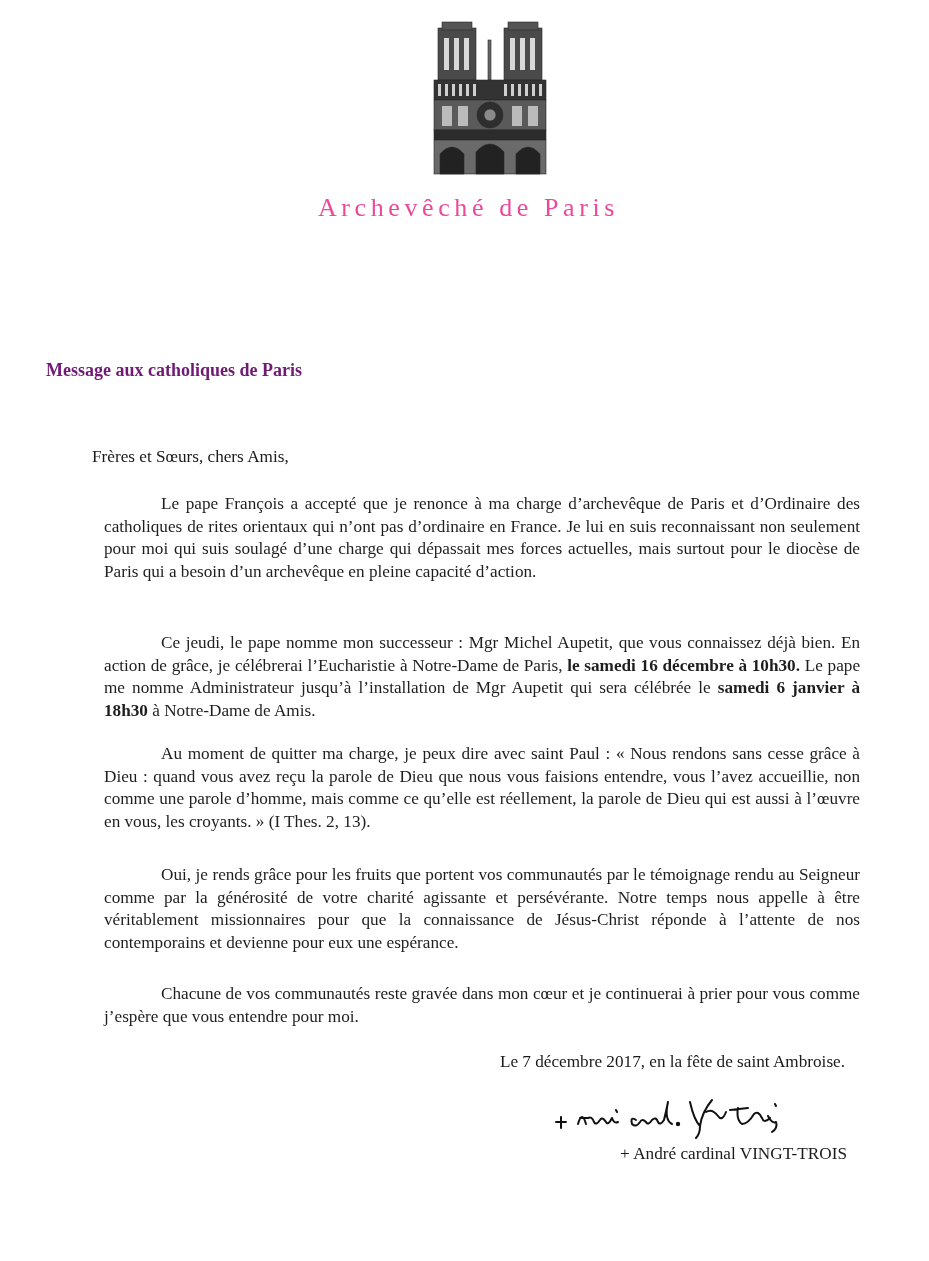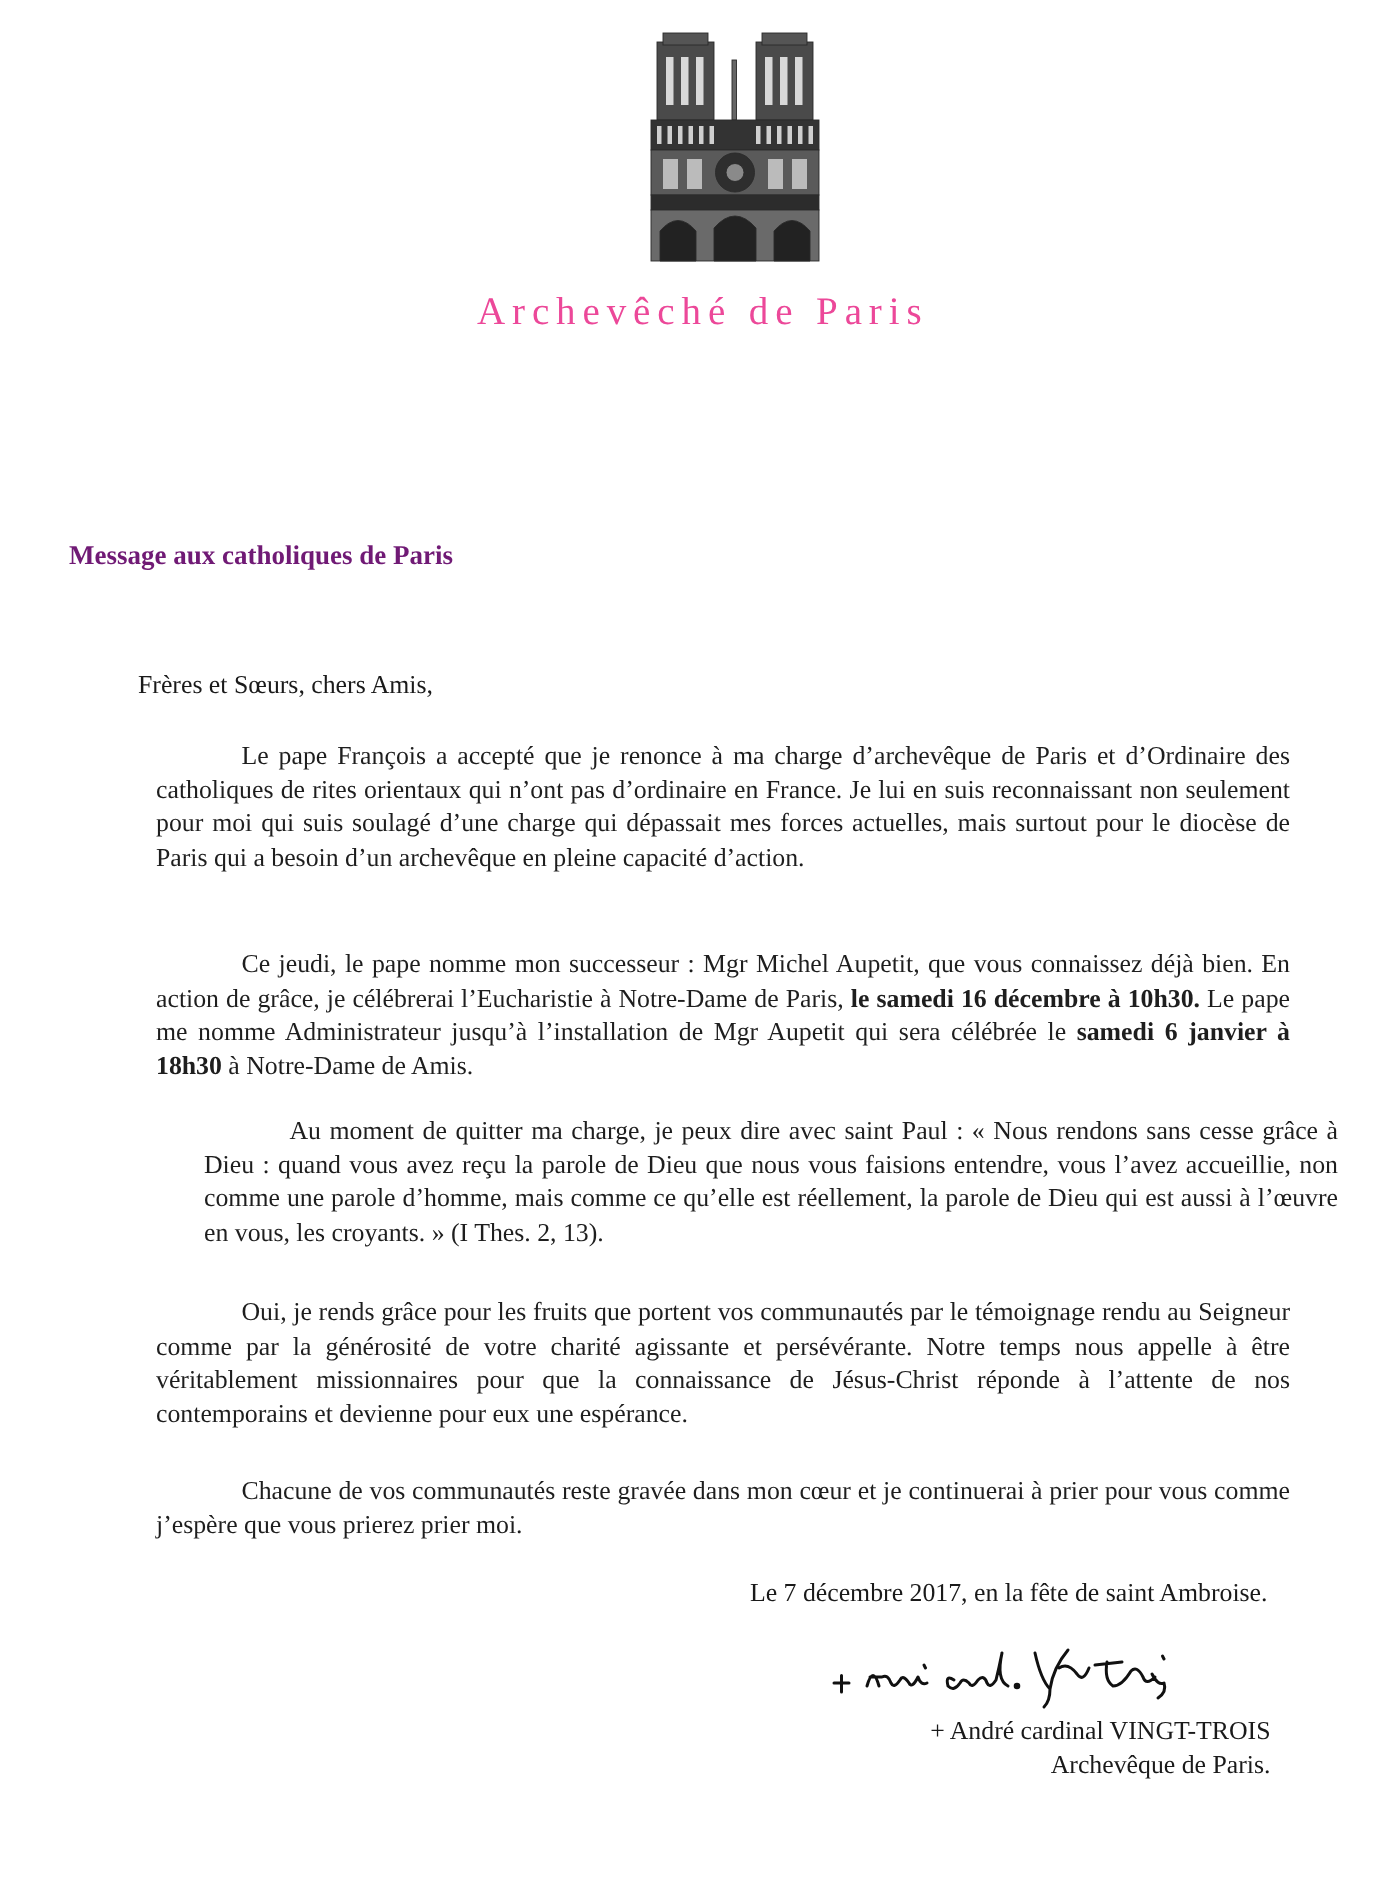--- a/index.html
+++ b/index.html
@@ -52,21 +52,21 @@
     .para p {
       margin: 0;
       font-size: 17.2px;
       line-height: 22.6px;
       text-align: justify;
       text-indent: 57px;
       color: #1e1e1e;
     }
     #p1 { top: 493px; }
     #p2 { top: 632px; }
-    #p3 { top: 743px; margin-left: 32px; }
+    #p3 { top: 743px; }
     #p4 { top: 864px; }
     #p5 { top: 983px; }
     .date-line {
       position: absolute;
       right: 84px;
       top: 1052px;
       font-size: 17.2px;
       text-align: right;
     }
     .signature {
@@ -158,21 +158,21 @@
 
 <div class="para" id="p3">
   <p><span>Au moment de quitter ma charge, je peux dire avec saint Paul : « Nous rendons sans cesse grâce à Dieu : quand vous avez reçu la parole de Dieu que nous vous faisions entendre, vous l’avez accueillie, non comme une parole d’homme, mais comme ce qu’elle est réellement, la parole de Dieu qui est aussi à l’œuvre en vous, les croyants. » (I Thes. 2, 13).</span></p>
 </div>
 
 <div class="para" id="p4">
   <p><span>Oui, je rends grâce pour les fruits que portent vos communautés par le témoignage rendu au Seigneur comme par la générosité de votre charité agissante et persévérante. Notre temps nous appelle à être véritablement missionnaires pour que la connaissance de Jésus-Christ réponde à l’attente de nos contemporains et devienne pour eux une espérance.</span></p>
 </div>
 
 <div class="para" id="p5">
-  <p><span>Chacune de vos communautés reste gravée dans mon cœur et je continuerai à prier pour vous comme j’espère que vous prierez prier moi.</span></p>
+  <p><span>Chacune de vos communautés reste gravée dans mon cœur et je continuerai à prier pour vous comme j’espère que vous entendre pour moi.</span></p>
 </div>
 
 <div class="date-line">Le 7 décembre 2017, en la fête de saint Ambroise.</div>
 
 <svg class="signature" viewBox="0 0 310 50">
   <g fill="none" stroke="#111" stroke-width="2" stroke-linecap="round" stroke-linejoin="round">
 
     <path d="M6 32 L16 32 M11 27 L11 38"></path>
 
     <path d="M28 34 Q32 20 36 34 M30 28 L38 28 Q42 26 44 32 Q46 36 50 30 Q52 26 56 32 Q58 36 62 28 Q64 34 68 32"></path>
@@ -181,14 +181,13 @@
     <path d="M86 30 Q80 26 82 34 Q86 38 90 32 Q92 28 96 32 Q98 36 102 30 Q106 26 108 32 Q110 36 114 30 Q116 22 118 12 Q114 30 122 34"></path>
     <circle cx="128" cy="34" r="1.2" fill="#111"></circle>
 
     <path d="M140 12 Q144 30 150 36 Q152 22 162 10 M150 36 Q150 44 146 48 M156 22 Q162 18 168 26 Q172 32 176 22 M180 20 L198 18 M188 18 Q186 30 192 34 Q198 34 204 24 Q208 20 212 28 Q214 34 220 28 M218 26 Q222 34 226 32 Q228 38 222 42"></path>
     <path d="M225 14 L226 16"></path>
   </g>
 </svg>
 
 <div class="signer">
   <div>+ André cardinal VINGT-TROIS</div>
-  <div>Archevêque de Paris.</div>
 </div>
 
 </body></html>

